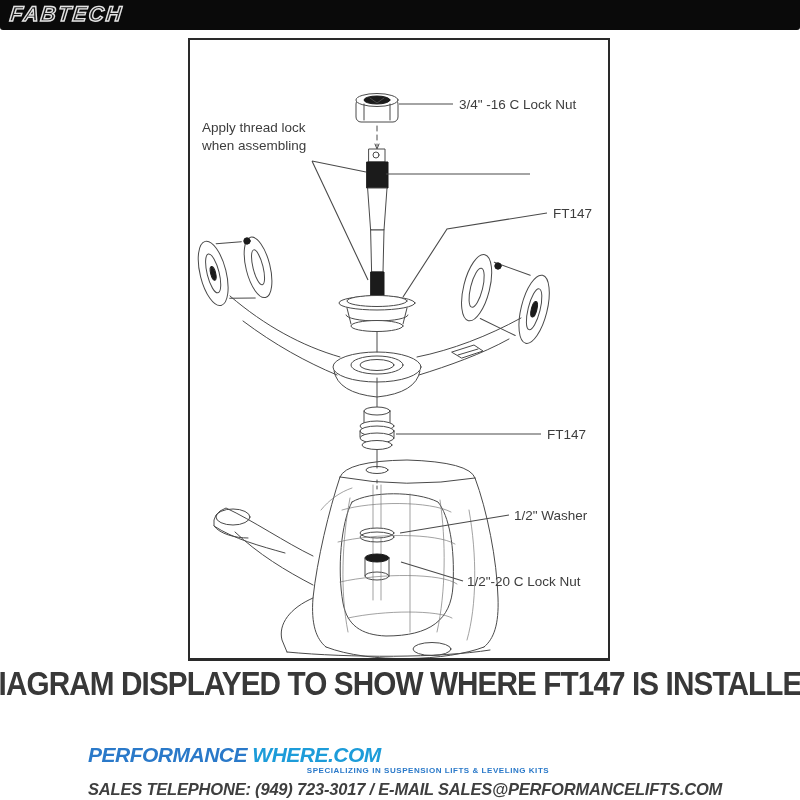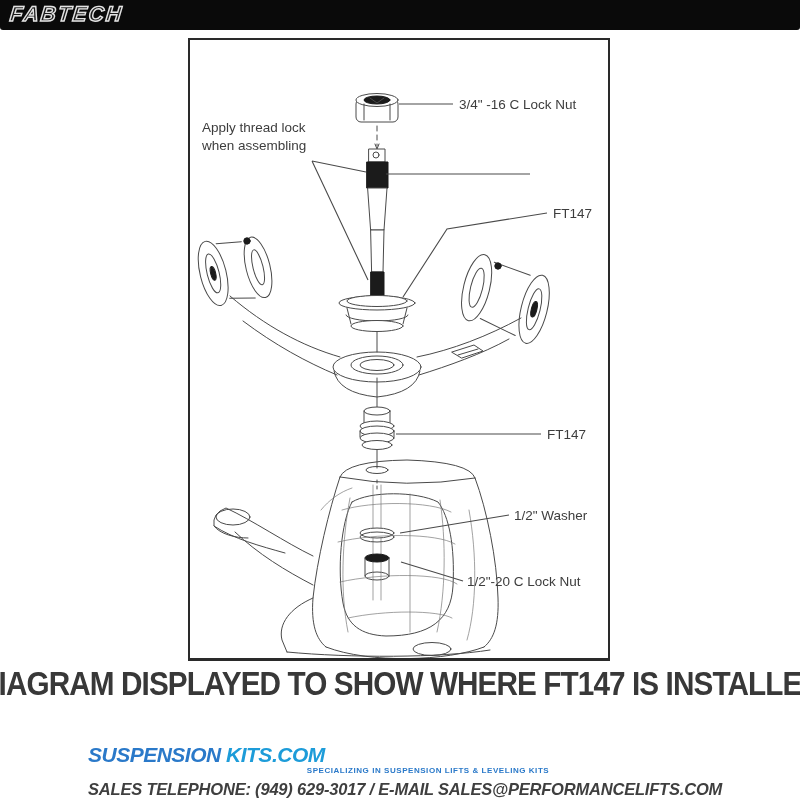--- a/index.html
+++ b/index.html
@@ -198,17 +198,17 @@
     <text x="357" y="399">FT147</text>
     <text x="324" y="480">1/2" Washer</text>
     <text x="277" y="546">1/2"-20 C Lock Nut</text>
   </svg>
 </div>
 
 <div class="headline">DIAGRAM DISPLAYED TO SHOW WHERE FT147 IS INSTALLED</div>
 
 <div class="footer">
   <div class="brandline">
-    <span class="brand-primary">SUSPENSION</span><span> </span><span class="brand-secondary">KITS.COM</span>
+    <span class="brand-primary">PERFORMANCE</span><span> </span><span class="brand-secondary">WHERE.COM</span>
   </div>
   <div class="tagline">SPECIALIZING IN SUSPENSION LIFTS &amp; LEVELING KITS</div>
-  <div class="contact">SALES TELEPHONE: (949) 629-3017 / E-MAIL SALES@PERFORMANCELIFTS.COM</div>
+  <div class="contact">SALES TELEPHONE: (949) 723-3017 / E-MAIL SALES@PERFORMANCELIFTS.COM</div>
 </div>
 
 </body></html>

